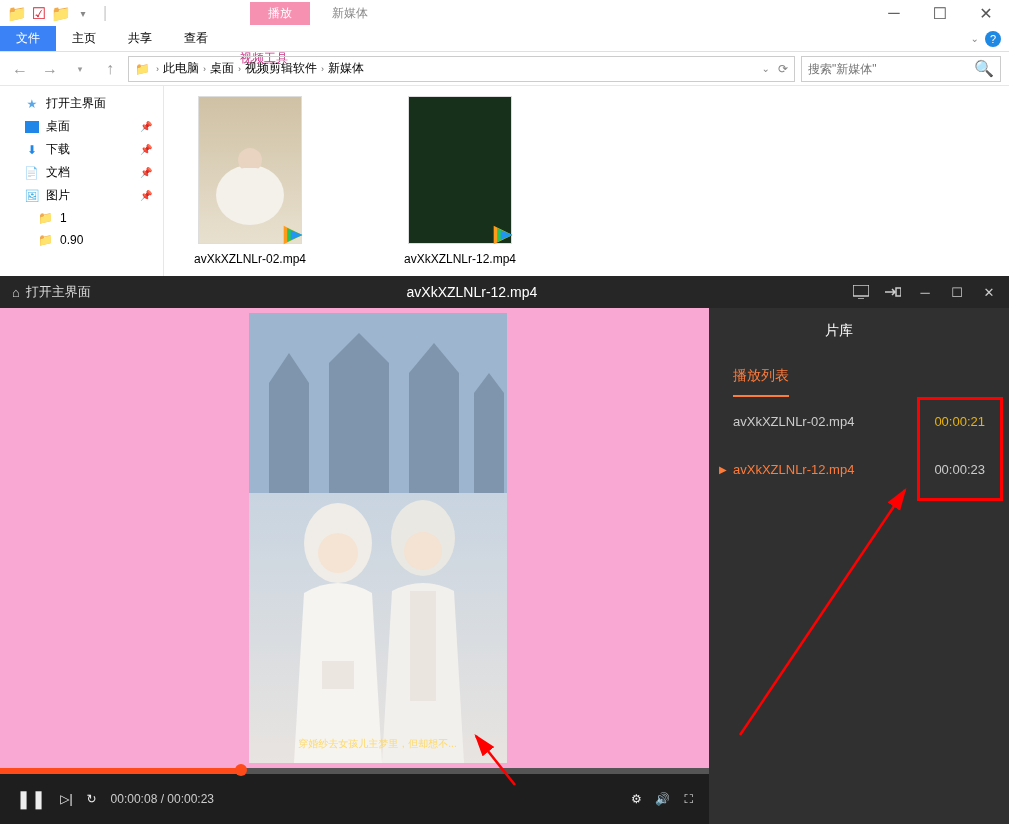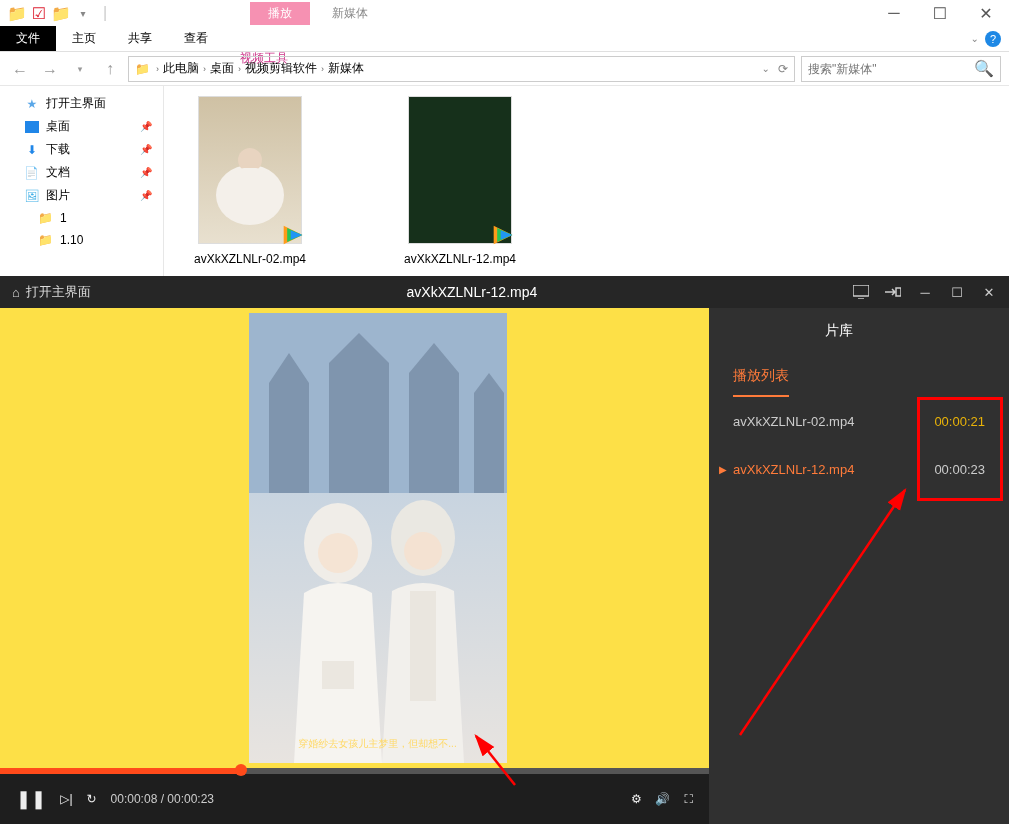--- a/index.html
+++ b/index.html
@@ -12,21 +12,21 @@
 .qat { display: flex; align-items: center; gap: 4px; padding-left: 8px; }
 .qat-icon { width: 18px; height: 18px; display: flex; align-items: center; justify-content: center; }
 .folder-tiny { color: #f5c04a; }
 .tab-play { background: #F691B2; color: #fff; padding: 3px 18px; font-size: 12px; margin-left: 136px; }
 .tab-new { color: #888; font-size: 12px; margin-left: 22px; }
 .win-controls { margin-left: auto; display: flex; }
 .win-btn { width: 46px; height: 26px; display: flex; align-items: center; justify-content: center; color: #555; cursor: pointer; }
 
 .ribbon { height: 26px; display: flex; align-items: center; border-bottom: 1px solid #e0e0e0; }
 .ribbon-tab { padding: 4px 16px; font-size: 12px; cursor: pointer; }
-.ribbon-tab.file { background: #000000; color: #fff; font-family: Liberation Serif, serif; }
+.ribbon-tab.file { background: #3b82f6; color: #fff; font-family: Liberation Serif, serif; }
 .ribbon-tab.video { color: #cc3388; margin-top: 40px; }
 .ribbon-side { margin-left: auto; display: flex; align-items: center; padding-right: 8px; gap: 6px; }
 .help-icon { width: 16px; height: 16px; border-radius: 50%; background: #1e88e5; color: #fff; font-size: 11px; display: flex; align-items: center; justify-content: center; }
 
 .addr-row { height: 34px; display: flex; align-items: center; padding: 4px 8px; gap: 6px; border-bottom: 1px solid #e7e7e7; }
 .nav-arrow { width: 24px; height: 24px; display: flex; align-items: center; justify-content: center; color: #999; cursor: pointer; }
 .breadcrumb { flex: 1; height: 26px; border: 1px solid #ccc; display: flex; align-items: center; padding: 0 6px; font-size: 12px; gap: 4px; }
 .bc-folder { color: #f5c04a; margin-right: 2px; }
 .bc-sep { color: #666; font-size: 9px; }
 .bc-item { cursor: pointer; }
@@ -56,21 +56,21 @@
 
 
 .player { position: absolute; top: 276px; left: 0; width: 1009px; height: 548px; background: #1e1e1e; display: flex; flex-direction: column; }
 .player-title { height: 32px; background: #262626; display: flex; align-items: center; padding: 0 12px; color: #ddd; font-size: 13px; }
 .home-btn { display: flex; align-items: center; gap: 6px; cursor: pointer; }
 .p-title { flex: 1; text-align: center; color: #fff; font-size: 14px; }
 .p-title-icons { display: flex; gap: 16px; align-items: center; }
 .p-icon { color: #ccc; cursor: pointer; width: 16px; height: 16px; display:flex;align-items:center;justify-content:center;}
 
 .player-body { flex: 1; display: flex; }
-.video-area { flex: 1; background: #fde047; display: flex; align-items: center; justify-content: center; position: relative; padding-left: 46px; }
+.video-area { flex: 1; background: #f9a8d4; display: flex; align-items: center; justify-content: center; position: relative; padding-left: 46px; }
 .video-frame { width: 258px; height: 450px; background: linear-gradient(#a0b8d0 0%, #c8d4e0 40%, #e8e4e0 100%); position: relative; display:flex;align-items:flex-end;justify-content:center;}
 .castle { position: absolute; top: 0; left:0; right:0; height: 180px; }
 .figures { width: 220px; height: 290px; position: relative; }
 .subtitle-strip { position: absolute; bottom: 12px; left: 50%; transform: translateX(-50%); font-size: 10px; color: #ffd966; white-space: nowrap; }
 
 
 .playlist { width: 300px; background: #303030; display: flex; flex-direction: column; }
 .pl-tabs { display: flex; padding: 14px 24px 0; gap: 36px; font-size: 14px; }
 .pl-tab { color: #ffffff; padding-bottom: 10px; cursor: pointer; }
 .pl-tab.active { color: #ff7b3a; border-bottom: 2px solid #ff7b3a; margin-top: 45px; }
@@ -182,21 +182,21 @@
           <span class="nav-icon img-i">🖼</span>
           <span>图片</span>
           <span class="pin">📌</span>
         </div>
       <div class="nav-item folder-1">
           <span class="nav-icon folder-i">📁</span>
           <span>1</span>
         </div>
       <div class="nav-item folder-1">
           <span class="nav-icon folder-i">📁</span>
-          <span>1.10</span>
+          <span>0.90</span>
         </div>
     </div>
 
     <div class="file-area">
       <div class="file-item">
         <div class="thumb thumb1">
           <svg width="80" height="120">
               <ellipse cx="40" cy="85" rx="34" ry="30" fill="#f4f0ea"></ellipse>
               <circle cx="40" cy="50" r="12" fill="#e8d4c0"></circle>
               <rect x="24" y="58" width="32" height="34" rx="10" fill="#f4f0ea"></rect>

